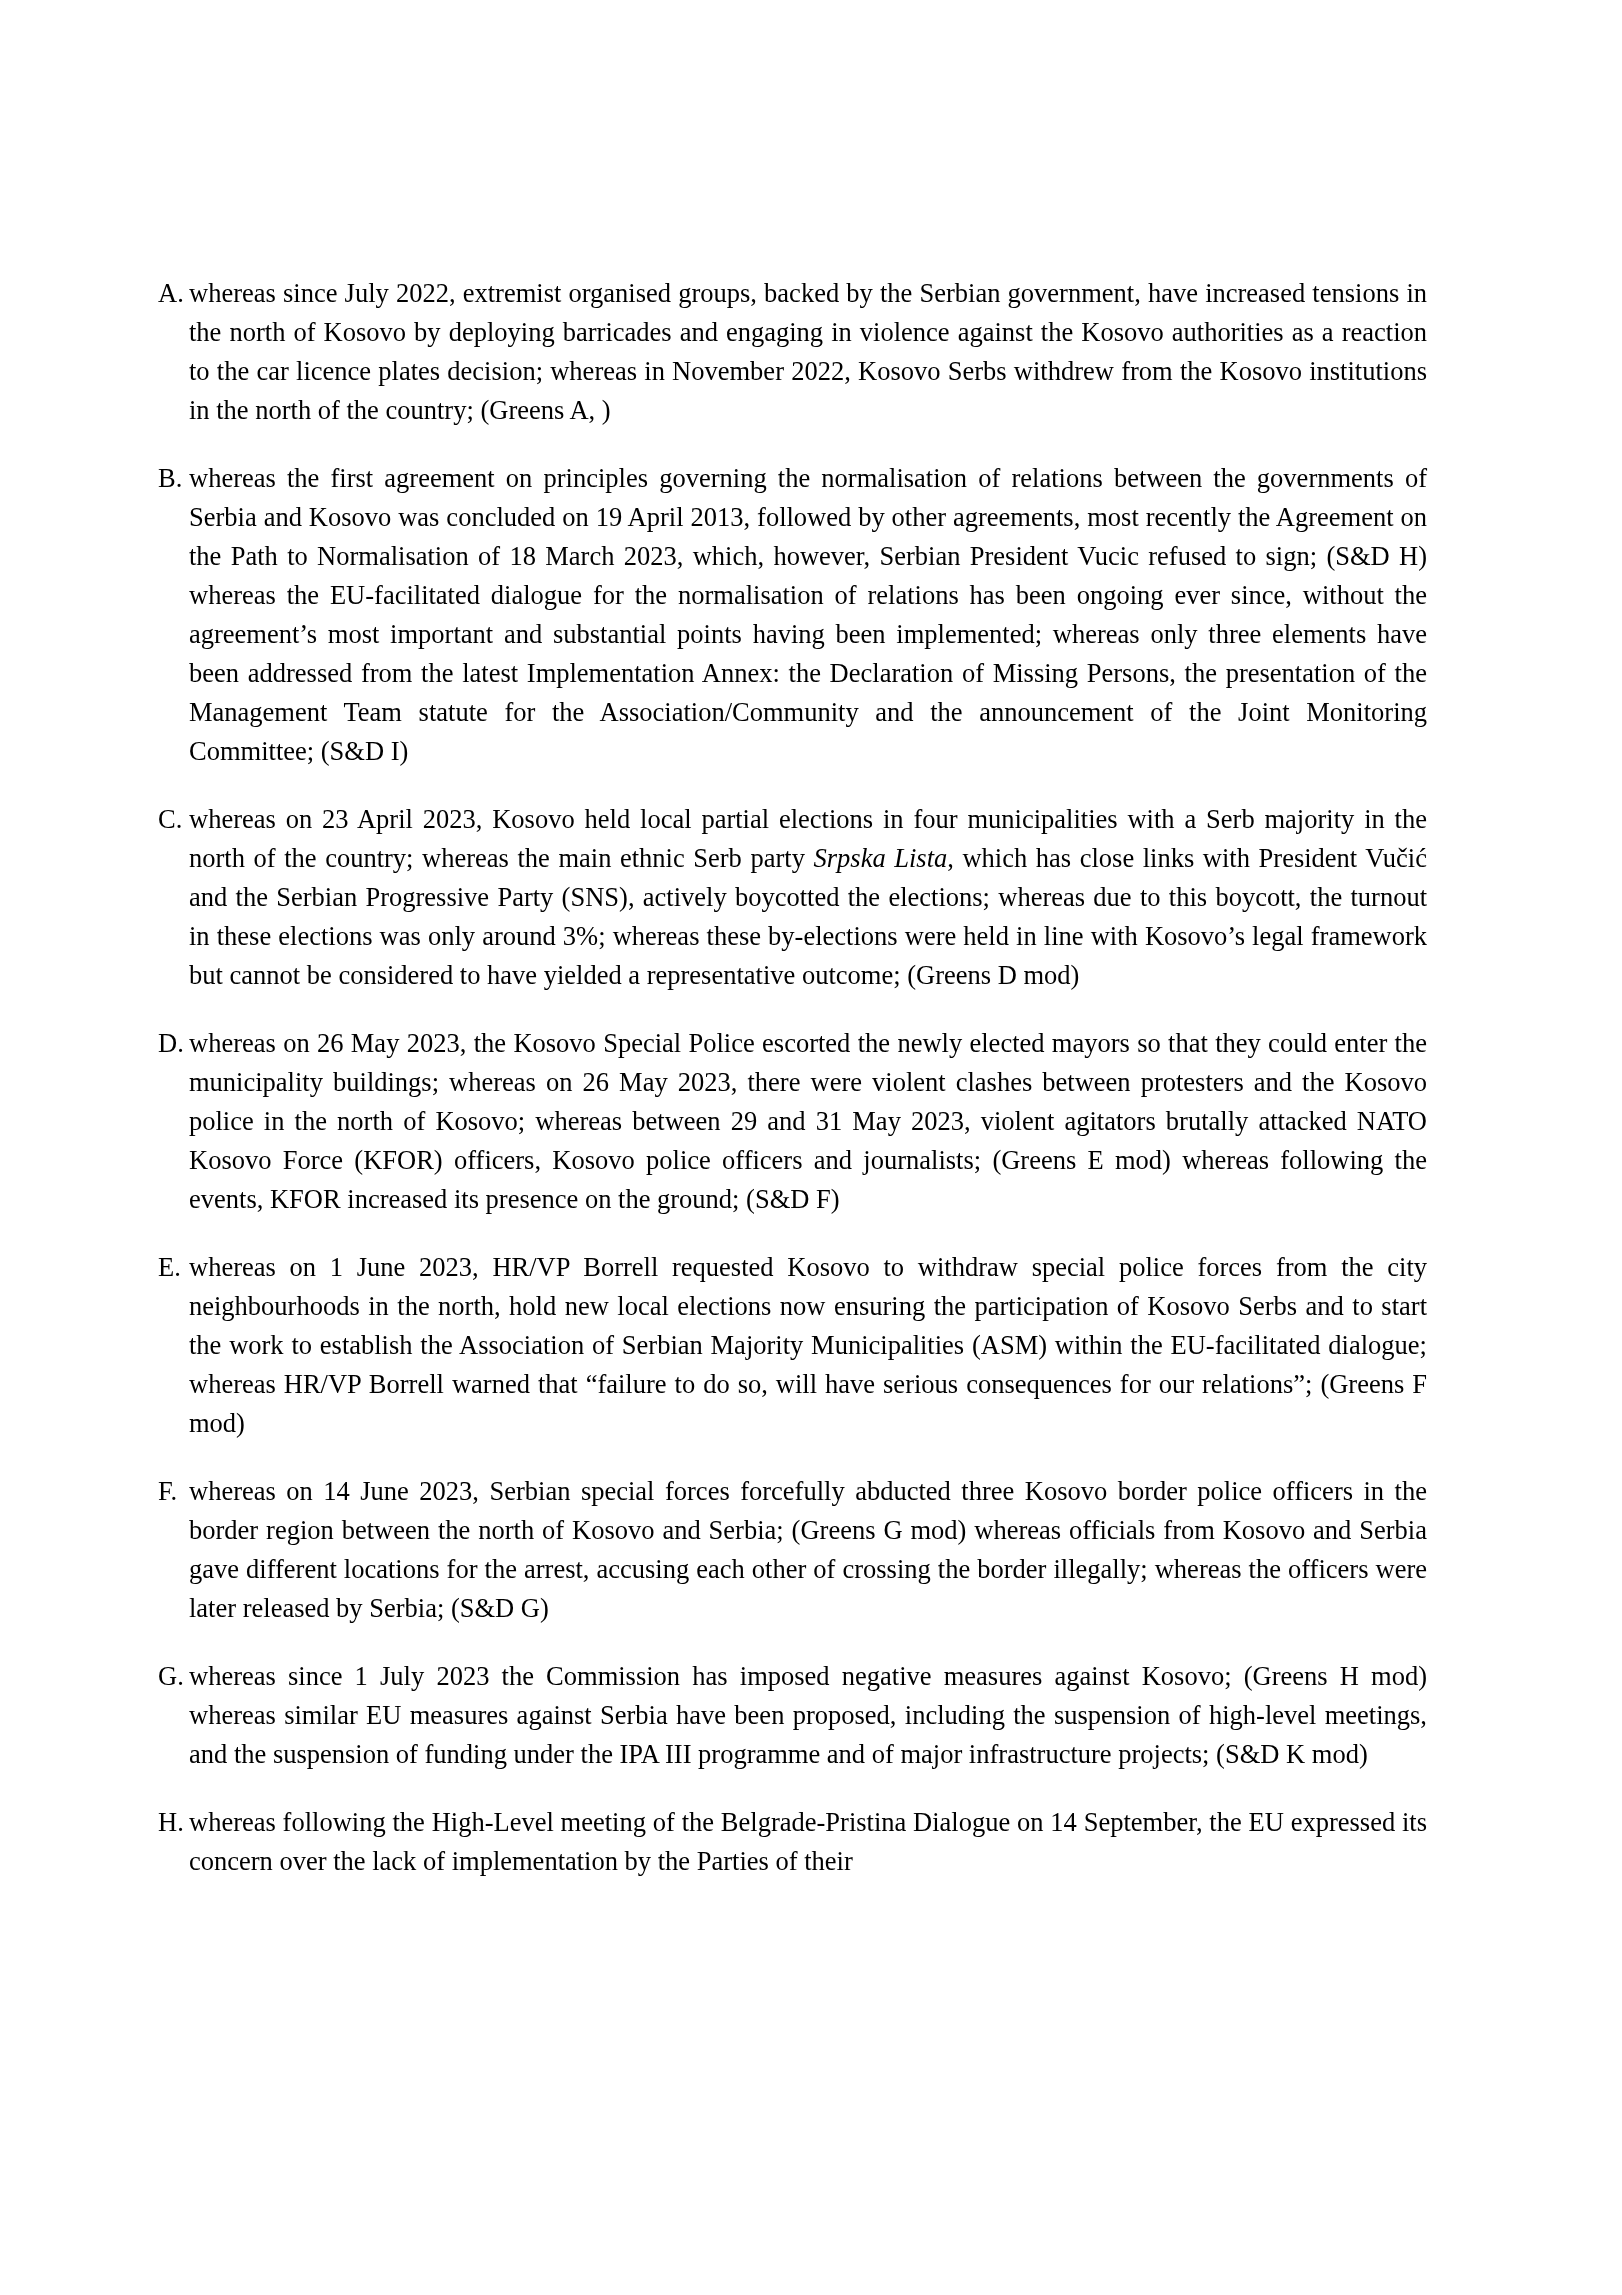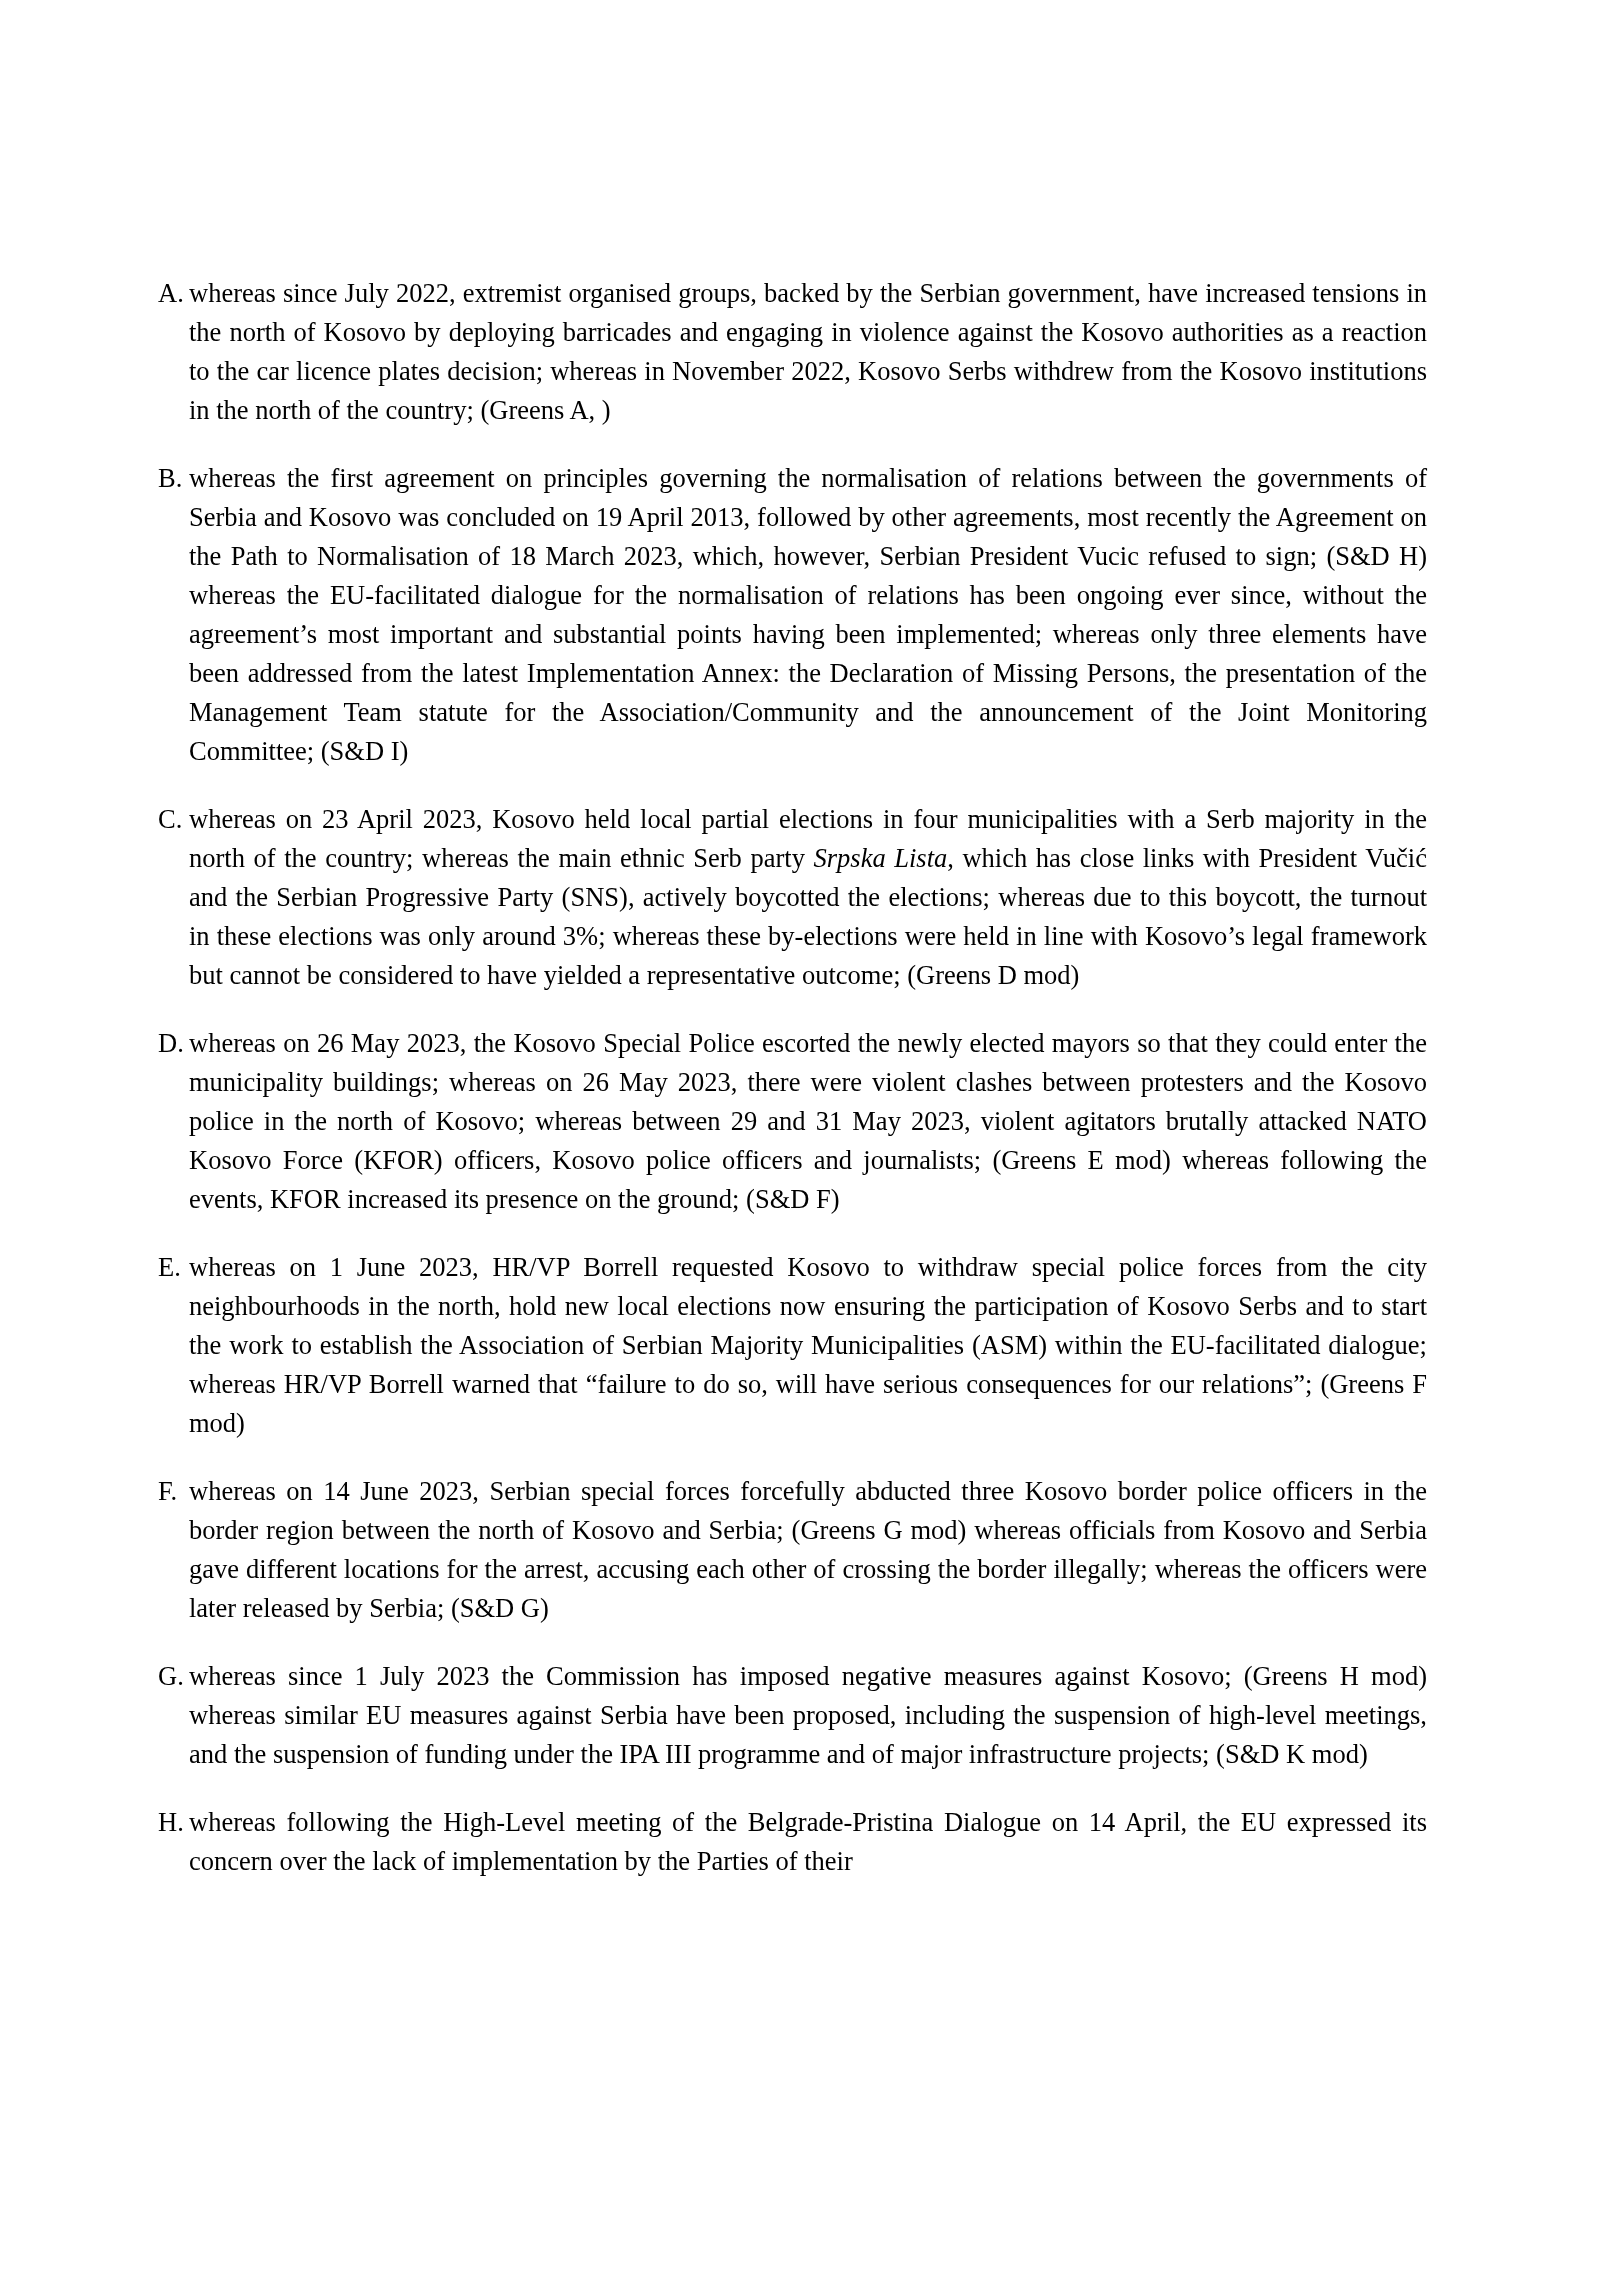--- a/index.html
+++ b/index.html
@@ -86,17 +86,17 @@
       <li class="recital">
         <span class="recital-marker">F.</span>
         <span class="recital-text">whereas on 14 June 2023, Serbian special forces forcefully abducted three Kosovo border police officers in the border region between the north of Kosovo and Serbia; (Greens G mod) whereas officials from Kosovo and Serbia gave different locations for the arrest, accusing each other of crossing the border illegally; whereas the officers were later released by Serbia; (S&amp;D G)</span>
       </li>
       <li class="recital">
         <span class="recital-marker">G.</span>
         <span class="recital-text">whereas since 1 July 2023 the Commission has imposed negative measures against Kosovo; (Greens H mod) whereas similar EU measures against Serbia have been proposed, including the suspension of high-level meetings, and the suspension of funding under the IPA III programme and of major infrastructure projects; (S&amp;D K mod)</span>
       </li>
       <li class="recital">
         <span class="recital-marker">H.</span>
-        <span class="recital-text">whereas following the High-Level meeting of the Belgrade-Pristina Dialogue on 14 April, the EU expressed its concern over the lack of implementation by the Parties of their</span>
+        <span class="recital-text">whereas following the High-Level meeting of the Belgrade-Pristina Dialogue on 14 September, the EU expressed its concern over the lack of implementation by the Parties of their</span>
       </li>
     </ol>
 </div>
 
 
 </body></html>

